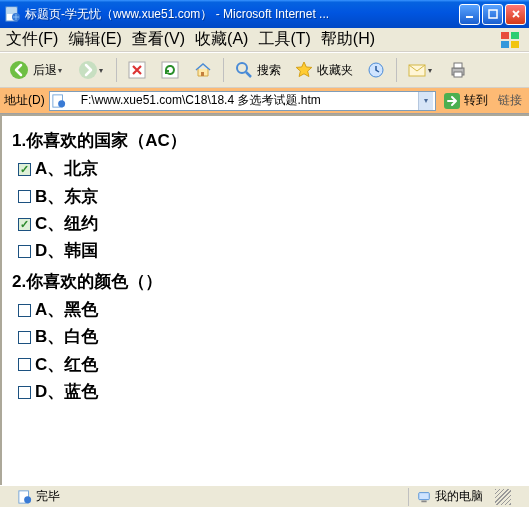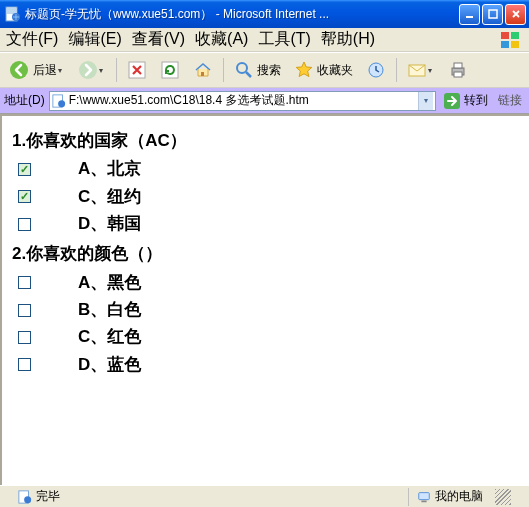--- a/index.html
+++ b/index.html
@@ -12,31 +12,31 @@
 .win-min, .win-max { background: linear-gradient(to bottom,#5aa4ff,#1a5fd0); }
 .win-close { background: linear-gradient(to bottom,#f77,#d43a18); }
 .menubar { height: 24px; background: #ece9d8; display: flex; align-items: center; padding: 0 6px; font-size: 16px; border-bottom: 1px solid #d4d0c8; position: relative; }
 .menubar span.menu-item { margin-right: 10px; cursor: default; }
 .win-logo { position: absolute; right: 4px; top: 2px; width: 28px; height: 20px; }
 .toolbar { height: 36px; background: #ece9d8; display: flex; align-items: center; padding: 12px 4px; gap: 3px; border-bottom: 1px solid #d4d0c8; border-top: 1px solid #fff; }
 .tb-btn { height: 28px; display: flex; align-items: center; padding: 0 4px; border: 1px solid transparent; border-radius: 3px; cursor: default; font-size: 12px; }
 .tb-sep { width: 1px; height: 24px; background: #c0c0c0; margin: 0 2px; }
 .ico { width: 20px; height: 20px; display: inline-block; flex-shrink: 0; }
 .dd-arrow { width: 7px; margin-left: 1px; color: #444; font-size: 8px; }
-.addrbar { height: 26px; background: #c4b5fd; display: flex; align-items: center; padding: 0 4px; gap: 4px; font-size: 12px; border-bottom: 1px solid #a0a0a0; }
-.addr-field { flex: 1; height: 20px; background: #fff; border: 1px solid #7f9db9; display: flex; align-items: center; padding: 0 2px; gap: 3px; overflow: hidden; }
+.addrbar { height: 26px; background: #fdba74; display: flex; align-items: center; padding: 0 4px; gap: 4px; font-size: 12px; border-bottom: 1px solid #a0a0a0; }
+.addr-field { flex: 1; height: 20px; background: #fff; border: 1px solid #7f9db9; display: flex; align-items: center; padding: 0 2px; gap: 15px; overflow: hidden; }
 .addr-field .page-icon-sm { width: 14px; height: 14px; flex-shrink: 0; }
 .addr-text { flex: 1; font-size: 12px; white-space: nowrap; overflow: hidden; }
 .addr-dd { width: 15px; height: 18px; background: #d7e5f7; border-left: 1px solid #b5c7de; display: flex; align-items: center; justify-content: center; font-size: 8px; color: #4a6a99; }
 .go-btn { display: flex; align-items: center; gap: 3px; height: 20px; padding: 0 3px; cursor: default; }
 .go-ico { width: 18px; height: 18px; }
 .links-lbl { color: #555; padding: 0 3px; }
 .content { flex: 1; background: #fff; border-left: 2px solid #aca899; border-top: 2px solid #aca899; margin: 0; overflow: auto; padding: 12px 10px; font-family: SimSun, serif; font-size: 17px; color: #000; line-height: 1.55; font-weight: bold; }
 .q-line { margin-bottom: 2px; }
-.opt-line { display: flex; align-items: center; margin: 1px 0 1px 6px; gap: 43px; }
+.opt-line { display: flex; align-items: center; margin: 1px 0 1px 6px; }
 .chk { width: 13px; height: 13px; border: 1px solid #1c5180; background: #fff; margin-right: 4px; display: inline-flex; align-items: center; justify-content: center; flex-shrink: 0; }
 .chk.on { background: #dff0d8; }
 .chk.on::after { content: "✓"; color: #2e8b2e; font-size: 11px; font-weight: bold; line-height: 1; }
 .statusbar { height: 22px; background: #ece9d8; border-top: 1px solid #fff; display: flex; align-items: center; font-size: 12px; padding: 0 18px; }
 .status-left { display: flex; align-items: center; gap: 4px; flex: 1; }
 .status-zone { display: flex; align-items: center; gap: 4px; padding: 0 8px; border-left: 1px solid #c0c0c0; height: 18px; }
 .page-icon-sm2 { width: 14px; height: 14px; }
 .resize-grip { width: 16px; height: 16px; margin-left: 4px; background: repeating-linear-gradient(135deg,#999 0 1px,transparent 1px 3px); }
 </style>
 </head>
@@ -178,20 +178,24 @@
   <span class="links-lbl">链接</span>
 </div>
 
 <div class="content">
   <div class="q-line"><span>1.</span><span>你喜欢的国家（AC）</span></div>
   <div class="opt-line">
       <span class="chk on"></span>
       <span>A、北京</span>
     </div>
   <div class="opt-line">
+      <span class="chk"></span>
+      <span>B、东京</span>
+    </div>
+  <div class="opt-line">
       <span class="chk on"></span>
       <span>C、纽约</span>
     </div>
   <div class="opt-line">
       <span class="chk"></span>
       <span>D、韩国</span>
     </div>
 
   <div class="q-line" style="margin-top:4px"><span>2.</span><span>你喜欢的颜色（）</span></div>
   <div class="opt-line">

